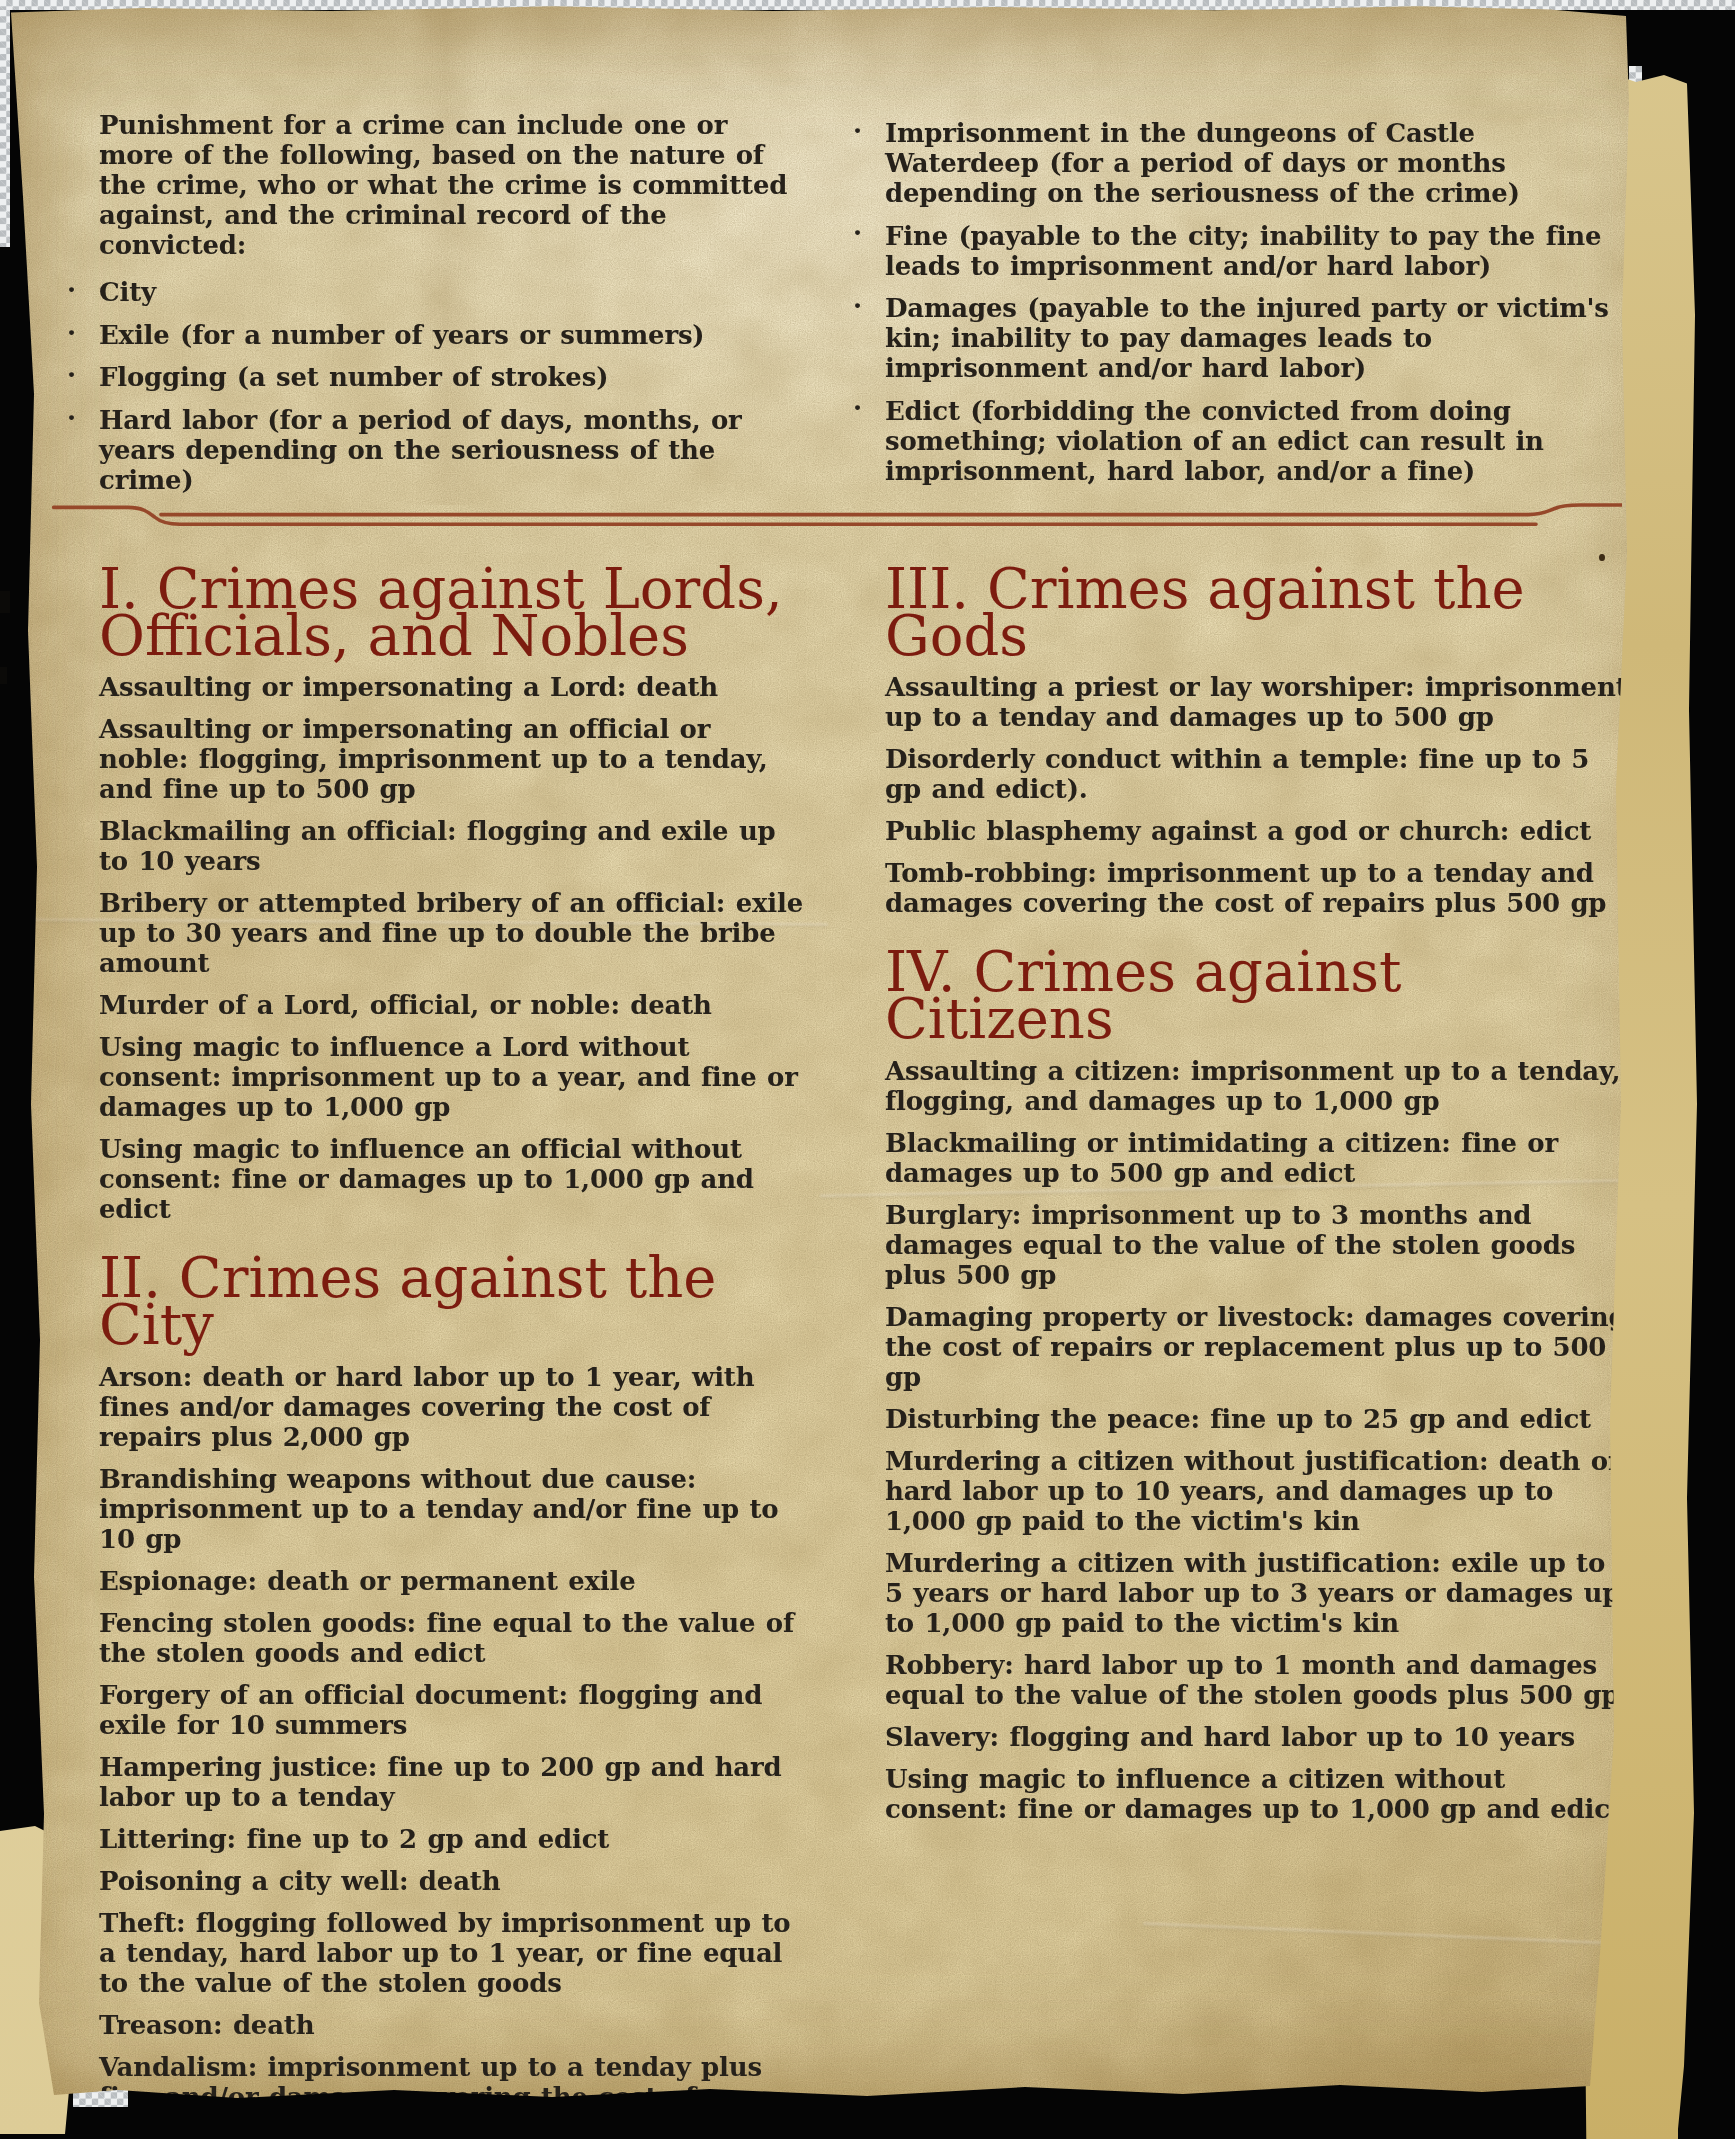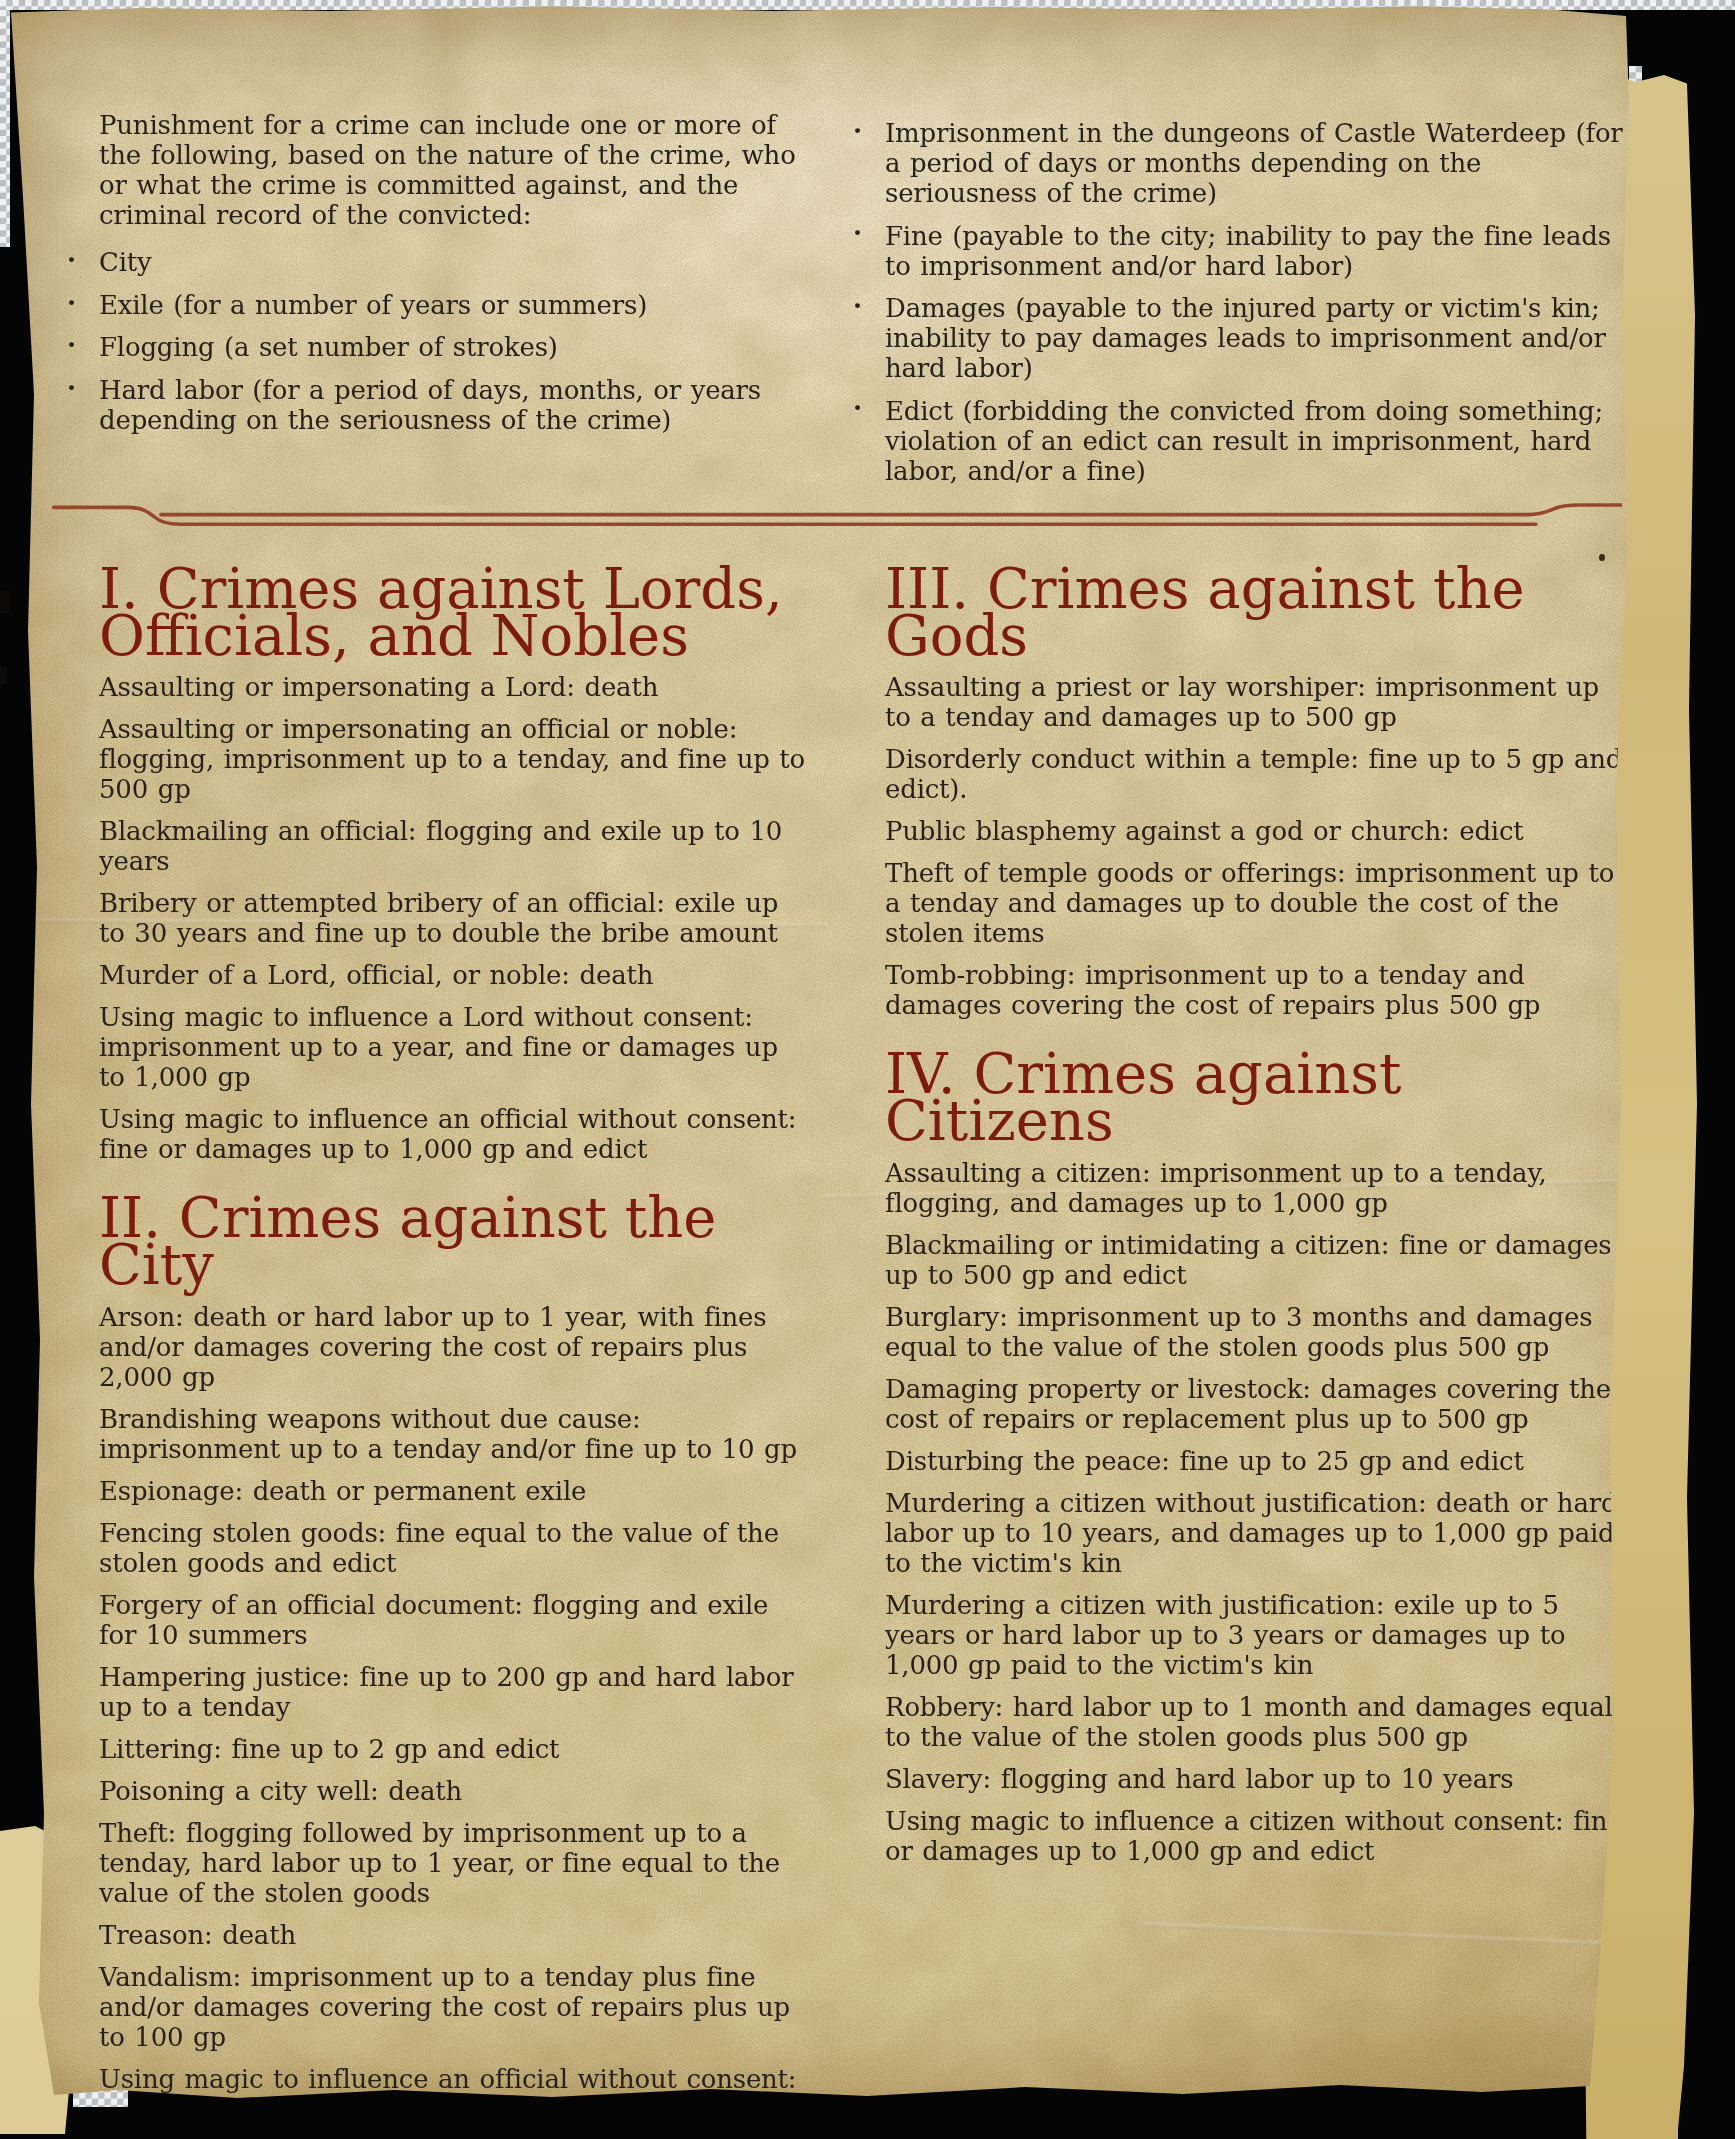--- a/index.html
+++ b/index.html
@@ -62,21 +62,21 @@
   .fleck { position:absolute; z-index:3; background:#3a2a16; border-radius:50%; }
   .dash  { position:absolute; z-index:6; background:#0b0a08; }
 
   
   .textblock { position:absolute; z-index:5; color:var(--body-color,#26211a); }
   .intro-left  { left:99px;  top:110px; width:706px; }
   .intro-right { left:885px; top:118px; width:741px; }
   .col-left    { left:99px;  top:565px; width:708px; }
   .col-right   { left:885px; top:565px; width:745px; }
 
-  p.lead, p.entry, .bullet { font-weight:normal; font-size:26px; line-height:30px;
+  p.lead, p.entry, .bullet { font-weight:bold; font-size:26px; line-height:30px;
     letter-spacing:-0.2px; word-spacing:1.6px; margin:0 0 12px 0; }
   p.lead { margin-bottom:17.3px; }
   .bullet { position:relative; margin-bottom:12.6px; }
   .bullet::before { content:"·"; position:absolute; left:-32px; top:-2.4px; font-weight:bold; }
 
   h2 { font-size:56px; line-height:47px; font-weight:normal; margin:30px 0 13.4px 0;
        color:var(--heading-color,#7c1c0f); letter-spacing:0; }
   .col section:first-child h2 { margin-top:0; }
 
   .divider { position:absolute; left:41px; top:501px; width:1581px; height:32px; z-index:5; }
@@ -222,21 +222,20 @@
       <section>
         <h2>III. Crimes against the Gods</h2>
         <div>
 
             <p class="entry">Assaulting a priest or lay worshiper: imprisonment up to a tenday and damages up to 500 gp</p>
 
             <p class="entry">Disorderly conduct within a temple: fine up to 5 gp and edict).</p>
 
             <p class="entry">Public blasphemy against a god or church: edict</p>
 
-            <p class="entry">Theft of temple goods or offerings: imprisonment up to a tenday and damages up to double the cost of the stolen items</p>
 
             <p class="entry">Tomb-robbing: imprisonment up to a tenday and damages covering the cost of repairs plus 500 gp</p>
           </div>
       </section>
       <section>
         <h2>IV. Crimes against Citizens</h2>
         <div>
 
             <p class="entry">Assaulting a citizen: imprisonment up to a tenday, flogging, and damages up to 1,000 gp</p>
 

